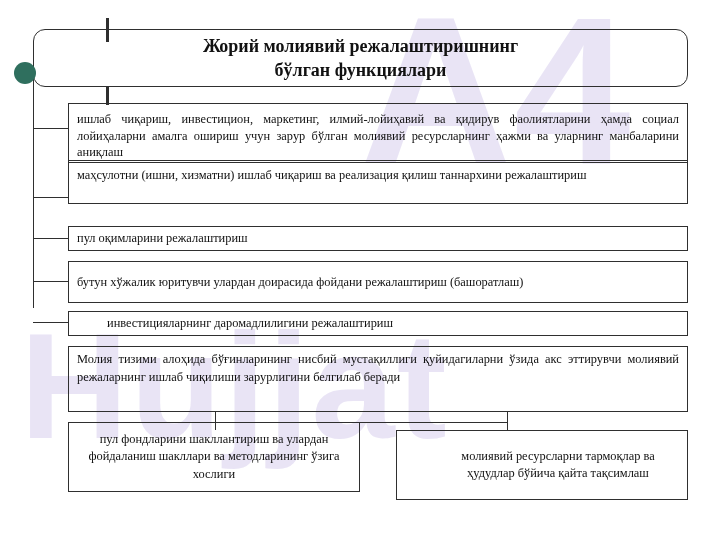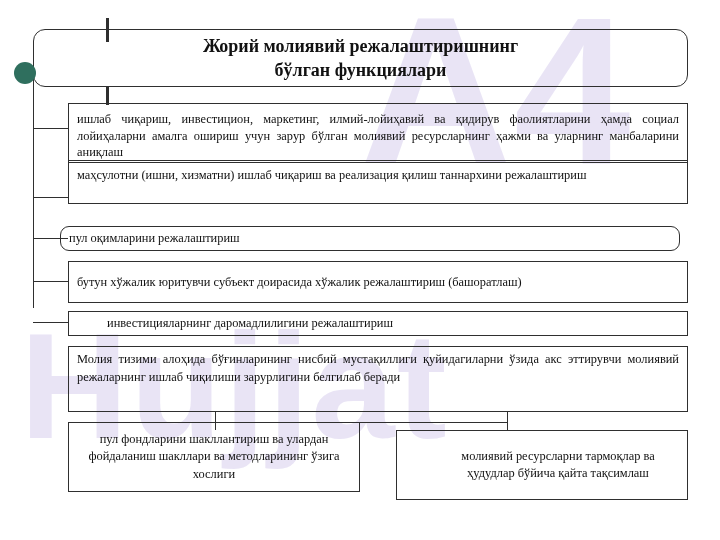--- a/index.html
+++ b/index.html
@@ -167,26 +167,26 @@
     </div>
 
     <div class="box justify" style="left:68px; top:103px; width:620px; height:60px; padding-top:7px;">
       <span>ишлаб чиқариш, инвестицион, маркетинг, илмий-лойиҳавий ва қидирув фаолиятларини ҳамда социал лойиҳаларни амалга ошириш учун зарур бўлган молиявий ресурсларнинг ҳажми ва уларнинг манбаларини аниқлаш</span>
     </div>
 
     <div class="box justify" style="left:68px; top:160px; width:620px; height:44px; padding-top:6px;">
       <span>маҳсулотни (ишни, хизматни) ишлаб чиқариш ва реализация қилиш таннархини режалаштириш</span>
     </div>
 
-    <div class="box left" style="left:60px; top:226px; width:620px; height:25px;border-radius:9px;">
+    <div class="box left" style="left:68px; top:226px; width:620px; height:25px;">
       <span>пул оқимларини режалаштириш</span>
     </div>
 
     <div class="box left" style="left:68px; top:261px; width:620px; height:42px;">
-      <span>бутун хўжалик юритувчи субъект доирасида хўжалик режалаштириш (башоратлаш)</span>
+      <span>бутун хўжалик юритувчи улардан доирасида фойдани режалаштириш (башоратлаш)</span>
     </div>
 
     <div class="box left" style="left:68px; top:311px; width:620px; height:25px;padding-left:38px;">
       <span>инвестицияларнинг даромадлилигини режалаштириш</span>
     </div>
 
     <div class="box justify" style="left:68px; top:346px; width:620px; height:66px; padding-top:4px; line-height:1.45;">
       <span>Молия тизими алоҳида бўғинларининг нисбий мустақиллиги қуйидагиларни ўзида акс эттирувчи молиявий режаларнинг ишлаб чиқилиши зарурлигини белгилаб беради</span>
     </div>
 

